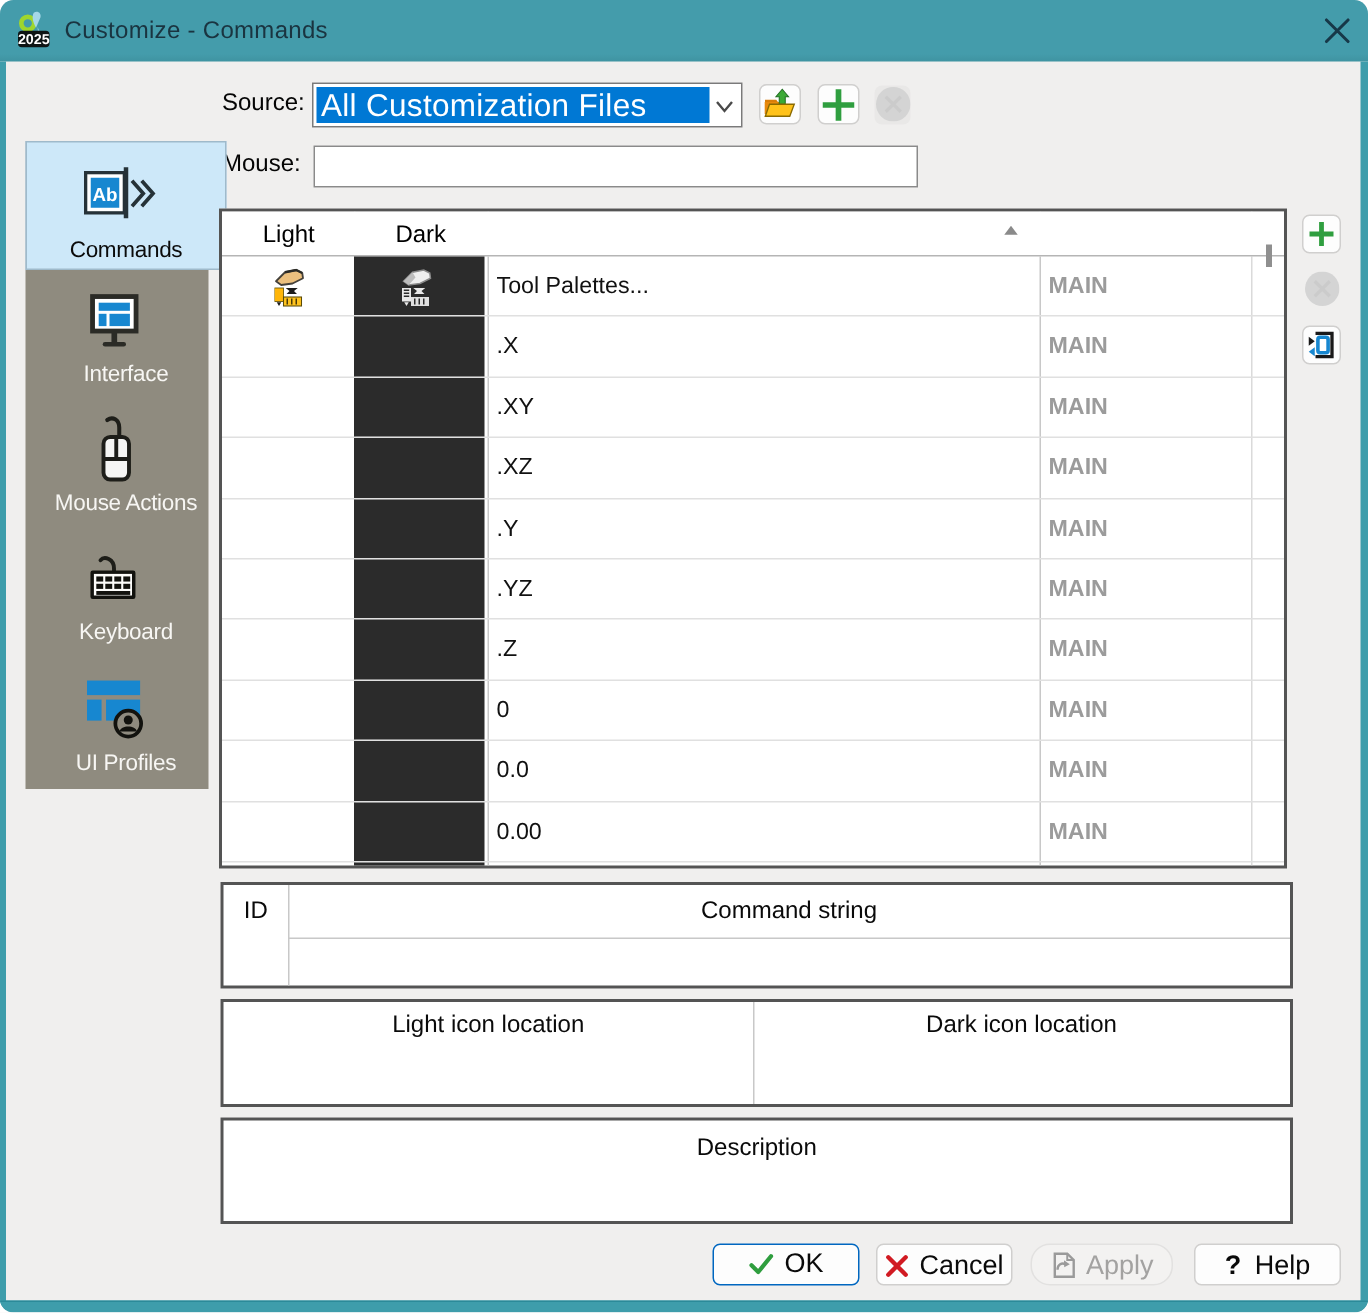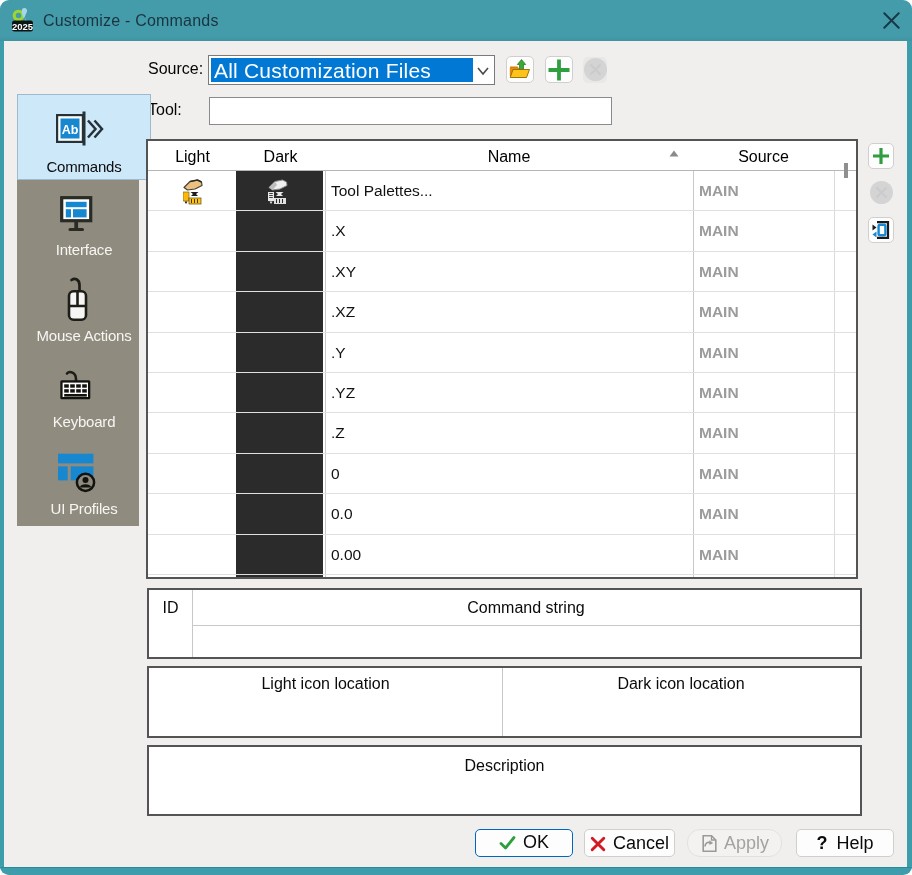--- a/index.html
+++ b/index.html
@@ -83,21 +83,21 @@
   </svg>
   <svg class="abs" style="left:547px;top:58px" width="24" height="24" viewBox="0 0 24 24">
     <path d="M12,1.5 V22.5 M1.5,12 H22.5" stroke="#2F9E3F" stroke-width="3.8"></path>
   </svg>
   <div class="abs" style="left:583px;top:57px;width:24px;height:26px;background:#E9E8E7;border-radius:5px;"></div>
   <svg class="abs" style="left:584px;top:58px" width="23" height="23" viewBox="0 0 23 23">
       <circle cx="11.5" cy="11.5" r="11.5" fill="#D4D4D4"></circle>
       <path d="M6.5,6.5 L16.5,16.5 M16.5,6.5 L6.5,16.5" stroke="#CBCBCB" stroke-width="2.2"></path>
     </svg>
 
-  <div class="abs lbl" style="left:148px;top:101px;">Tool:</div>
+  <div class="abs lbl" style="left:148px;top:101px;">Mouse:</div>
   <div class="abs" id="find"></div>
 
   <div class="abs" id="sidebar">
     <div class="sbitem" id="sbsel" style="top:0;">
       <svg class="abs" style="left:37px;top:16px" width="50" height="36" viewBox="0 0 50 36">
         <rect x="2.1" y="4.1" width="25.8" height="26.8" fill="#fff" stroke="#263238" stroke-width="2.2"></rect>
         <rect x="5.5" y="7.5" width="19" height="20" fill="#1787D0"></rect>
         <text x="15" y="23" font-size="12.5" font-weight="bold" fill="#fff" text-anchor="middle" font-family="Liberation Sans">Ab</text>
         <rect x="27.5" y="0.5" width="3" height="34" fill="#263238"></rect>
         <path d="M33,9.5 l7.5,8.5 -7.5,8.5 M39.5,9.5 l7.5,8.5 -7.5,8.5" stroke="#263238" stroke-width="2.5" fill="none"></path>
@@ -156,22 +156,20 @@
   </div>
 
   <div class="abs" id="tbl">
     <div class="vline" style="left:88px;"></div>
     <div class="vline" style="left:177px;"></div>
     <div class="vline" style="left:545px;"></div>
     <div class="vline" style="left:686px;background:#DADADA;"></div>
     <div class="abs" id="tblhead" style="background:#fff;">
       <div class="hcell" style="left:0;width:89px;">Light</div>
       <div class="hcell" style="left:88px;width:89px;">Dark</div>
-      <div class="hcell" style="left:177px;width:368px;">Name</div>
-      <div class="hcell" style="left:545px;width:141px;">Source</div>
       <svg class="abs" style="left:521px;top:9px" width="10" height="7" viewBox="0 0 10 7">
           <path d="M5,0.5 L9.5,6.5 H0.5 Z" fill="#8A8A8A"></path>
         </svg>
     </div>
     <div class="trow" style="top:30px;height:40px;">
       <div class="darkcell"></div>
       <div class="nm">Tool Palettes...</div>
         <div class="src">MAIN</div>
     </div>
     <div class="trow" style="top:70px;height:41px;">

